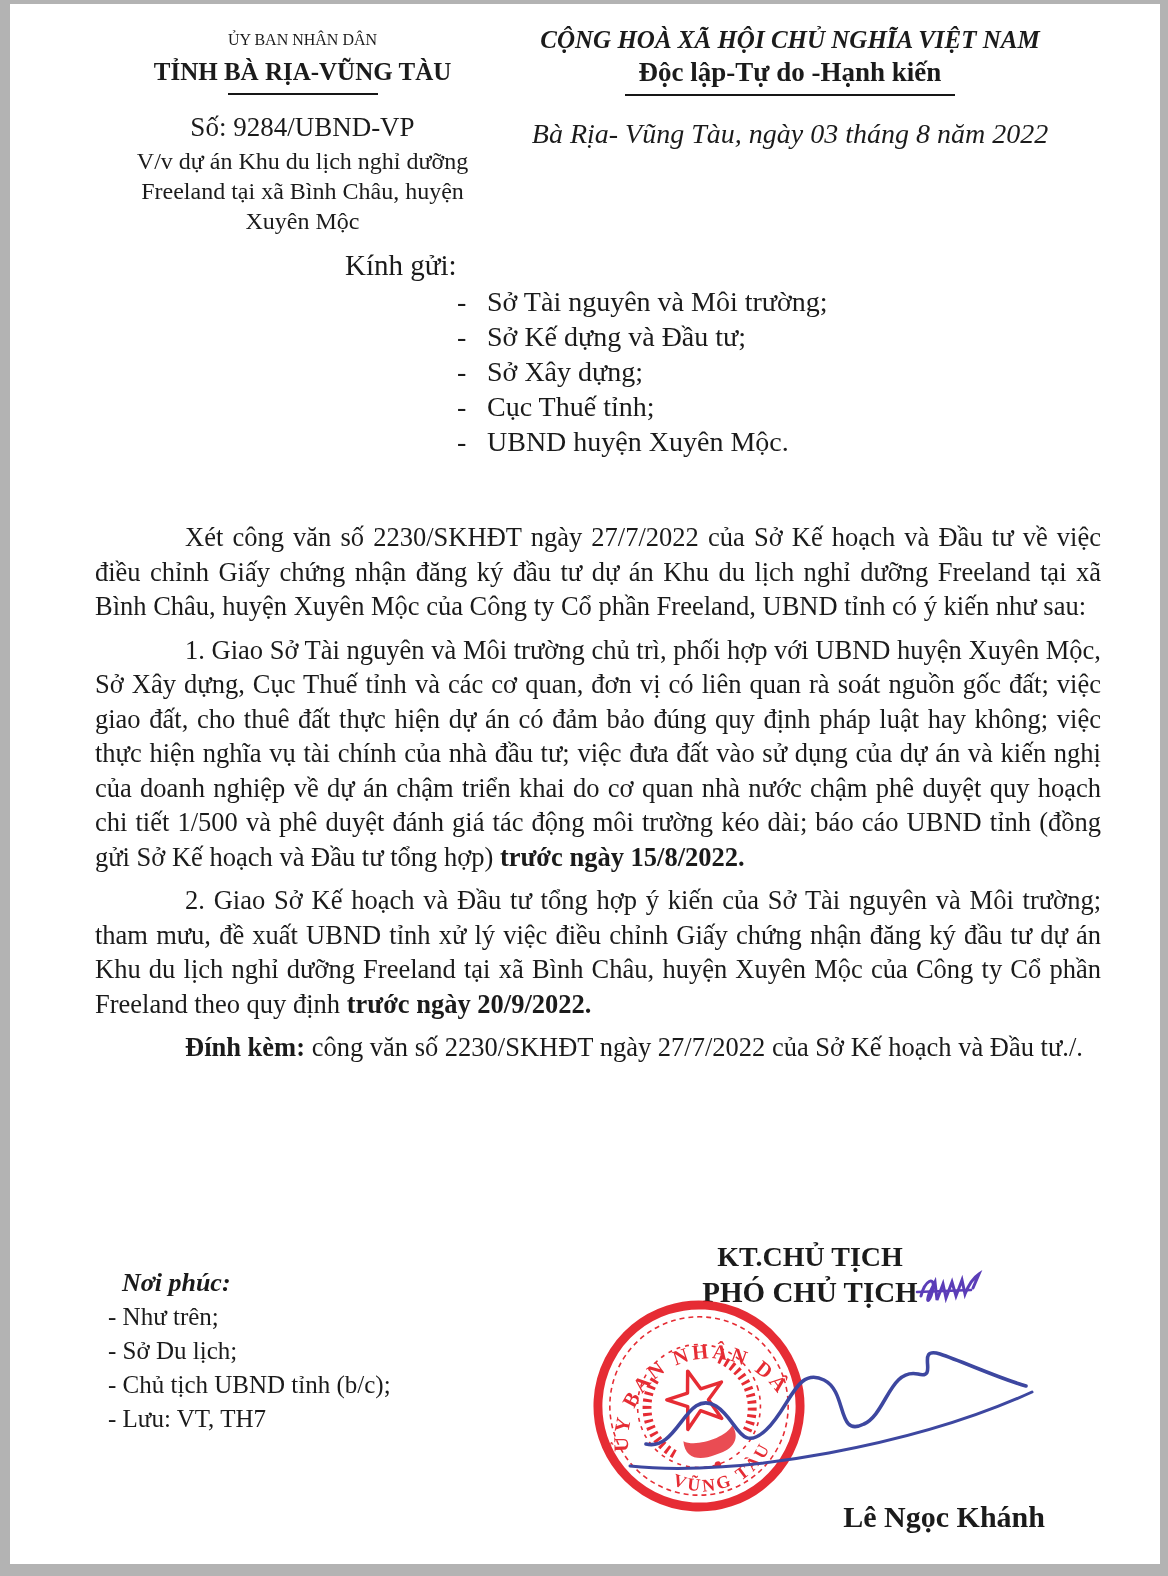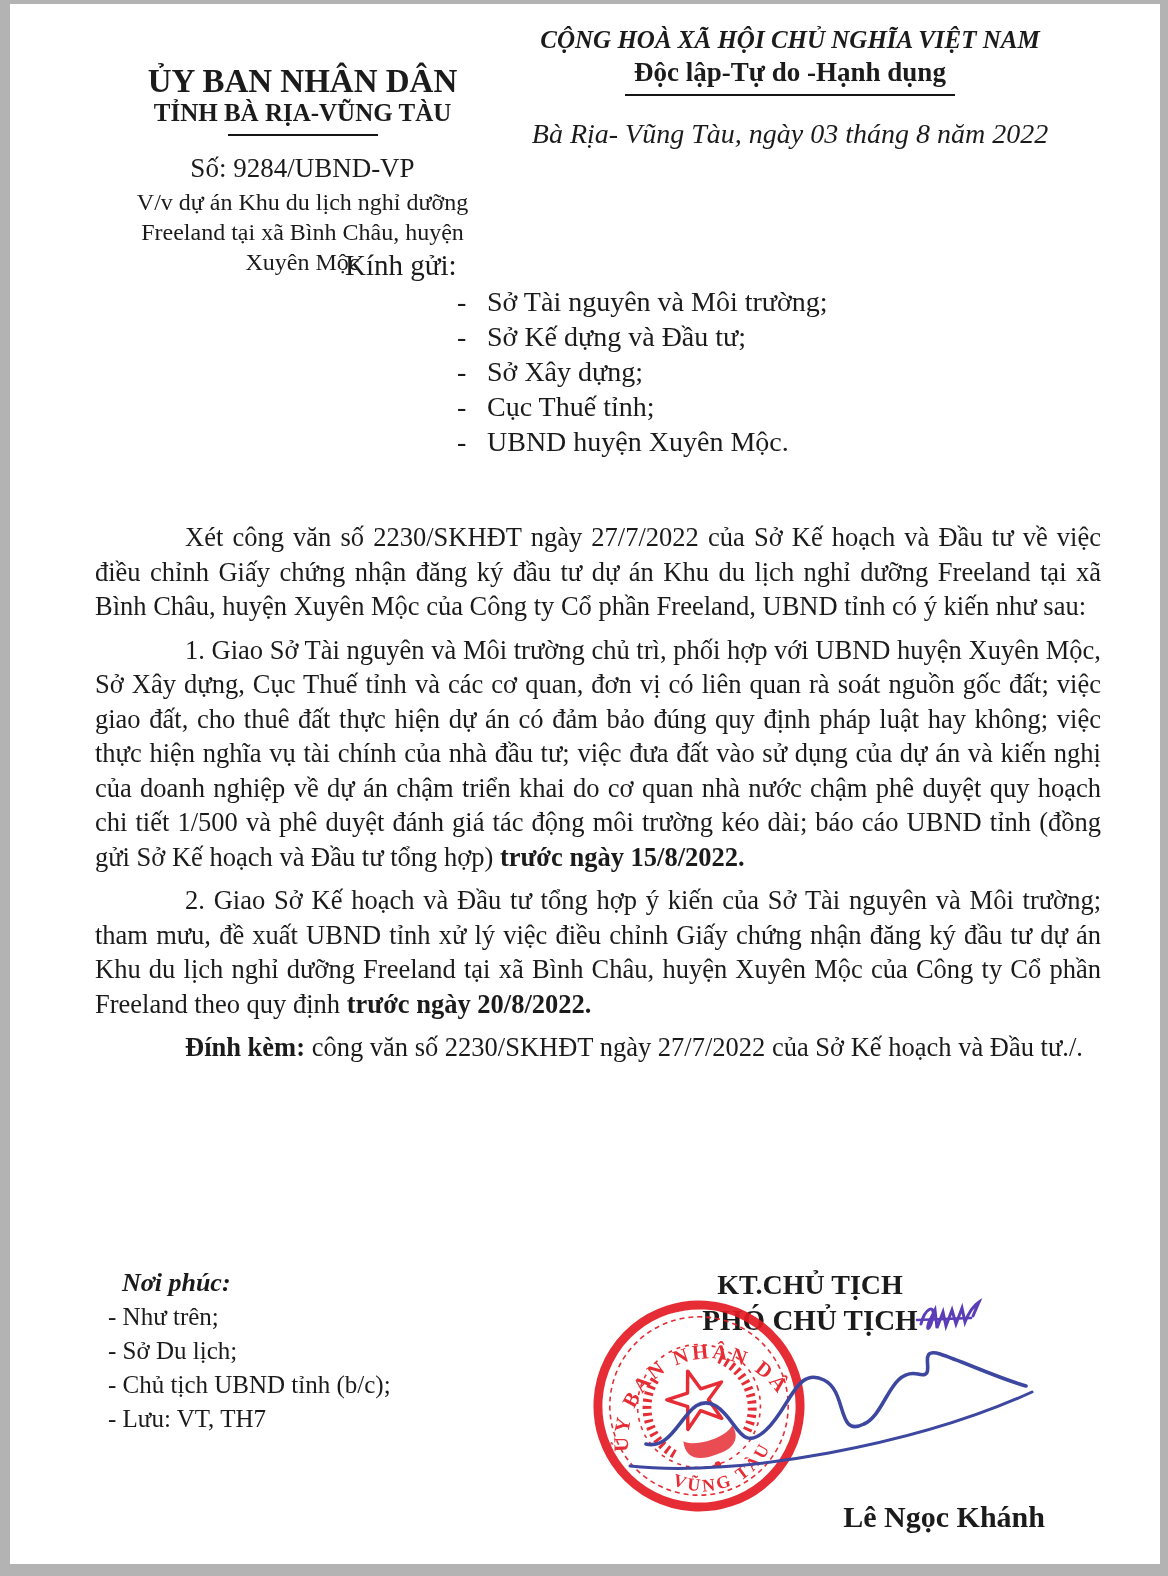--- a/index.html
+++ b/index.html
@@ -14,21 +14,21 @@
   .page{
     position:absolute;left:10px;top:4px;right:8px;bottom:12px;
     background:#ffffff;
     overflow:hidden;
   }
   
   .hdr-left{
     position:absolute;left:95px;top:20px;width:395px;
     text-align:center;
   }
-  .hl-top{font-weight:bold;font-size:33px;line-height:32px;margin-top:41px;}
+  .hl-top{font-weight:normal;font-size:16px;line-height:32px;}
   .hl-name{font-weight:bold;font-size:25px;line-height:32px;}
   .rule{background:#161616;height:2px;margin:5px auto 0 auto;}
   .rule-left{width:150px;}
   .doc-no{font-size:27px;margin-top:16px;line-height:32px;}
   .subject{font-size:24px;line-height:30px;margin-top:3px;padding:0 8px;}
   .hdr-right{
     position:absolute;left:490px;top:20px;width:580px;
     text-align:center;
   }
   .hr-title{font-weight:bold;font-size:25px;line-height:32px;font-style:italic;}
@@ -46,21 +46,21 @@
     position:absolute;left:85px;top:516px;width:1006px;
     font-size:26.5px;line-height:34.5px;
     text-align:justify;
   }
   .doc-body p{margin:0 0 9px 0;text-indent:90px;}
   .doc-body b{font-weight:bold;}
   
   .cc-block{position:absolute;left:98px;top:1262px;}
   .cc-title{font-weight:bold;font-style:italic;font-size:26px;line-height:34px;padding-left:14px;}
   .cc-item{font-size:25px;line-height:34px;}
-  .sign-block{position:absolute;left:565px;top:1264px;width:470px;text-align:center;}
+  .sign-block{position:absolute;left:565px;top:1236px;width:470px;text-align:center;}
   .sign-kt{font-weight:bold;font-size:28px;line-height:34px;}
   .sign-role{font-weight:bold;font-size:29px;line-height:36px;}
   .initials-svg{position:absolute;left:340px;top:26px;}
   .stamp-svg{position:absolute;left:570px;top:1294px;}
   .signature-svg{position:absolute;left:608px;top:1322px;}
   .signer-name{
     position:absolute;left:565px;top:1496px;width:470px;
     text-align:right;font-weight:bold;font-size:30px;
   }
   .stamp-arc-text{font-size:21px;font-weight:bold;letter-spacing:3px;font-family:"Liberation Serif",serif;}
@@ -74,21 +74,21 @@
   <div class="hdr-left">
     <div class="hl-top">ỦY BAN NHÂN DÂN</div>
     <div class="hl-name">TỈNH BÀ RỊA-VŨNG TÀU</div>
     <div class="rule rule-left"></div>
     <div class="doc-no">Số: 9284/UBND-VP</div>
     <div class="subject">V/v dự án Khu du lịch nghỉ dưỡng Freeland tại xã Bình Châu, huyện Xuyên Mộc</div>
   </div>
 
   <div class="hdr-right">
     <div class="hr-title">CỘNG HOÀ XÃ HỘI CHỦ NGHĨA VIỆT NAM</div>
-    <div class="hr-motto">Độc lập-Tự do -Hạnh dụng</div>
+    <div class="hr-motto">Độc lập-Tự do -Hạnh kiến</div>
     <div class="rule rule-right"></div>
     <div class="place-date">Bà Rịa- Vũng Tàu, ngày 03  tháng 8 năm 2022</div>
   </div>
 
   <div class="recipients">
     <div class="kg-label">Kính gửi:</div>
     <div class="kg-list">
       <div class="kg-item">
         <span class="kg-dash">-</span>
         <span>Sở Tài nguyên và Môi trường;</span>
@@ -108,21 +108,21 @@
       <div class="kg-item">
         <span class="kg-dash">-</span>
         <span>UBND huyện Xuyên Mộc.</span>
       </div>
     </div>
   </div>
 
   <div class="doc-body">
     <p><span>Xét công văn số 2230/SKHĐT ngày 27/7/2022 của Sở Kế hoạch và Đầu tư về việc điều chỉnh Giấy chứng nhận đăng ký đầu tư dự án Khu du lịch nghỉ dưỡng Freeland tại xã Bình Châu, huyện Xuyên Mộc của Công ty Cổ phần Freeland, UBND tỉnh có ý kiến như sau:</span></p>
     <p><span>1. Giao Sở Tài nguyên và Môi trường chủ trì, phối hợp với UBND huyện Xuyên Mộc, Sở Xây dựng, Cục Thuế tỉnh và các cơ quan, đơn vị có liên quan rà soát nguồn gốc đất; việc giao đất, cho thuê đất thực hiện dự án có đảm bảo đúng quy định pháp luật hay không; việc thực hiện nghĩa vụ tài chính của nhà đầu tư; việc đưa đất vào sử dụng của dự án và kiến nghị của doanh nghiệp về dự án chậm triển khai do cơ quan nhà nước chậm phê duyệt quy hoạch chi tiết 1/500 và phê duyệt đánh giá tác động môi trường kéo dài; báo cáo UBND tỉnh (đồng gửi Sở Kế hoạch và Đầu tư tổng hợp) </span><b>trước ngày 15/8/2022.</b></p>
-    <p><span>2. Giao Sở Kế hoạch và Đầu tư tổng hợp ý kiến của Sở Tài nguyên và Môi trường; tham mưu, đề xuất UBND tỉnh xử lý việc điều chỉnh Giấy chứng nhận đăng ký đầu tư dự án Khu du lịch nghỉ dưỡng Freeland tại xã Bình Châu, huyện Xuyên Mộc của Công ty Cổ phần Freeland theo quy định </span><b>trước ngày 20/8/2022.</b></p>
+    <p><span>2. Giao Sở Kế hoạch và Đầu tư tổng hợp ý kiến của Sở Tài nguyên và Môi trường; tham mưu, đề xuất UBND tỉnh xử lý việc điều chỉnh Giấy chứng nhận đăng ký đầu tư dự án Khu du lịch nghỉ dưỡng Freeland tại xã Bình Châu, huyện Xuyên Mộc của Công ty Cổ phần Freeland theo quy định </span><b>trước ngày 20/9/2022.</b></p>
     <p><b>Đính kèm:</b><span> công văn số 2230/SKHĐT ngày 27/7/2022 của Sở Kế hoạch và Đầu tư./.</span></p>
   </div>
 
   <div class="cc-block">
     <div class="cc-title">Nơi phúc:</div>
     <div class="cc-item">- Như trên;</div>
     <div class="cc-item">- Sở Du lịch;</div>
     <div class="cc-item">- Chủ tịch UBND tỉnh (b/c);</div>
     <div class="cc-item">- Lưu: VT, TH7</div>
   </div>

